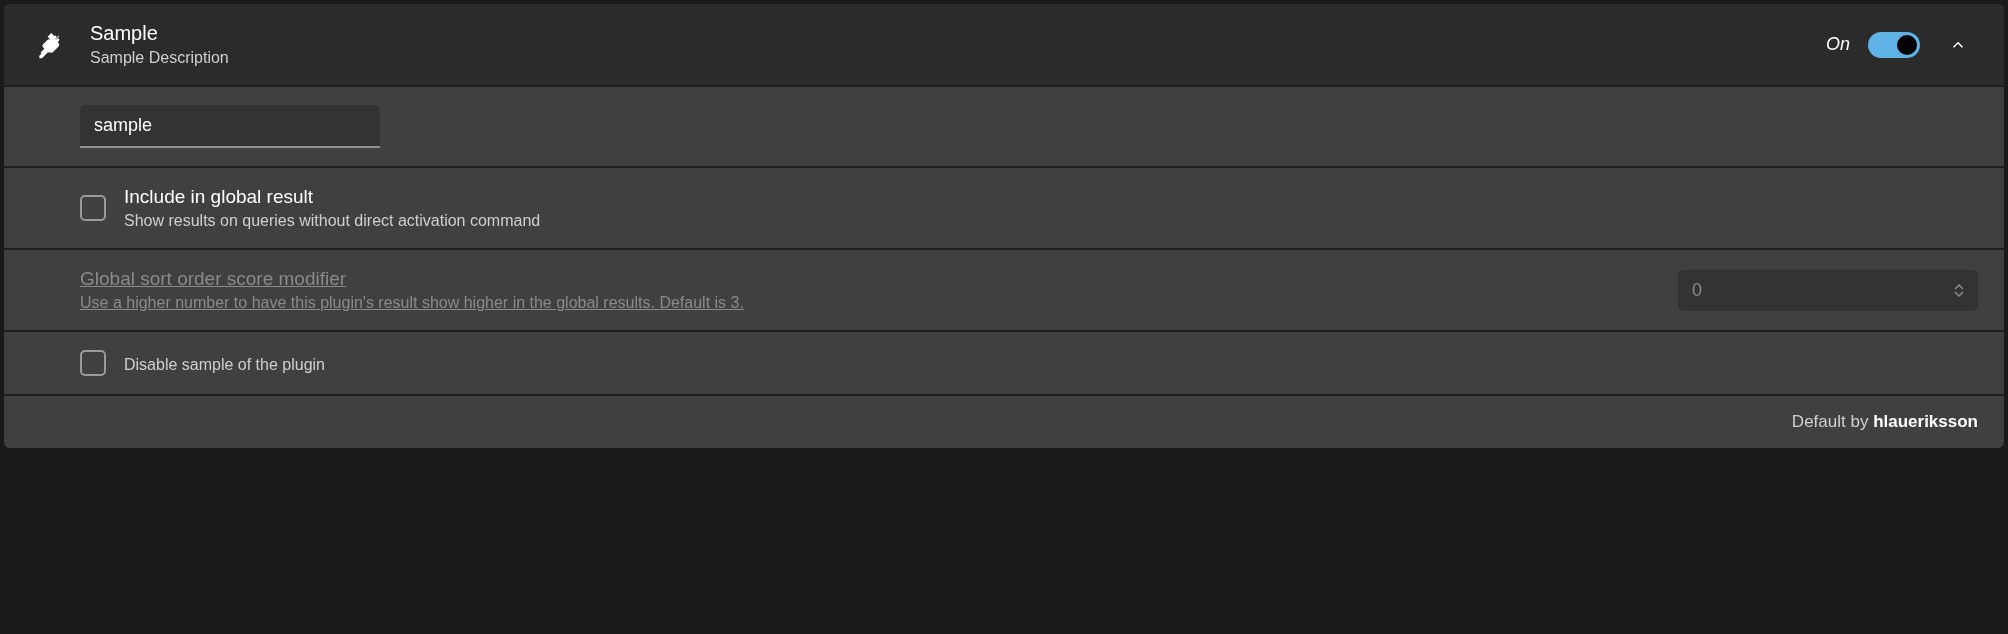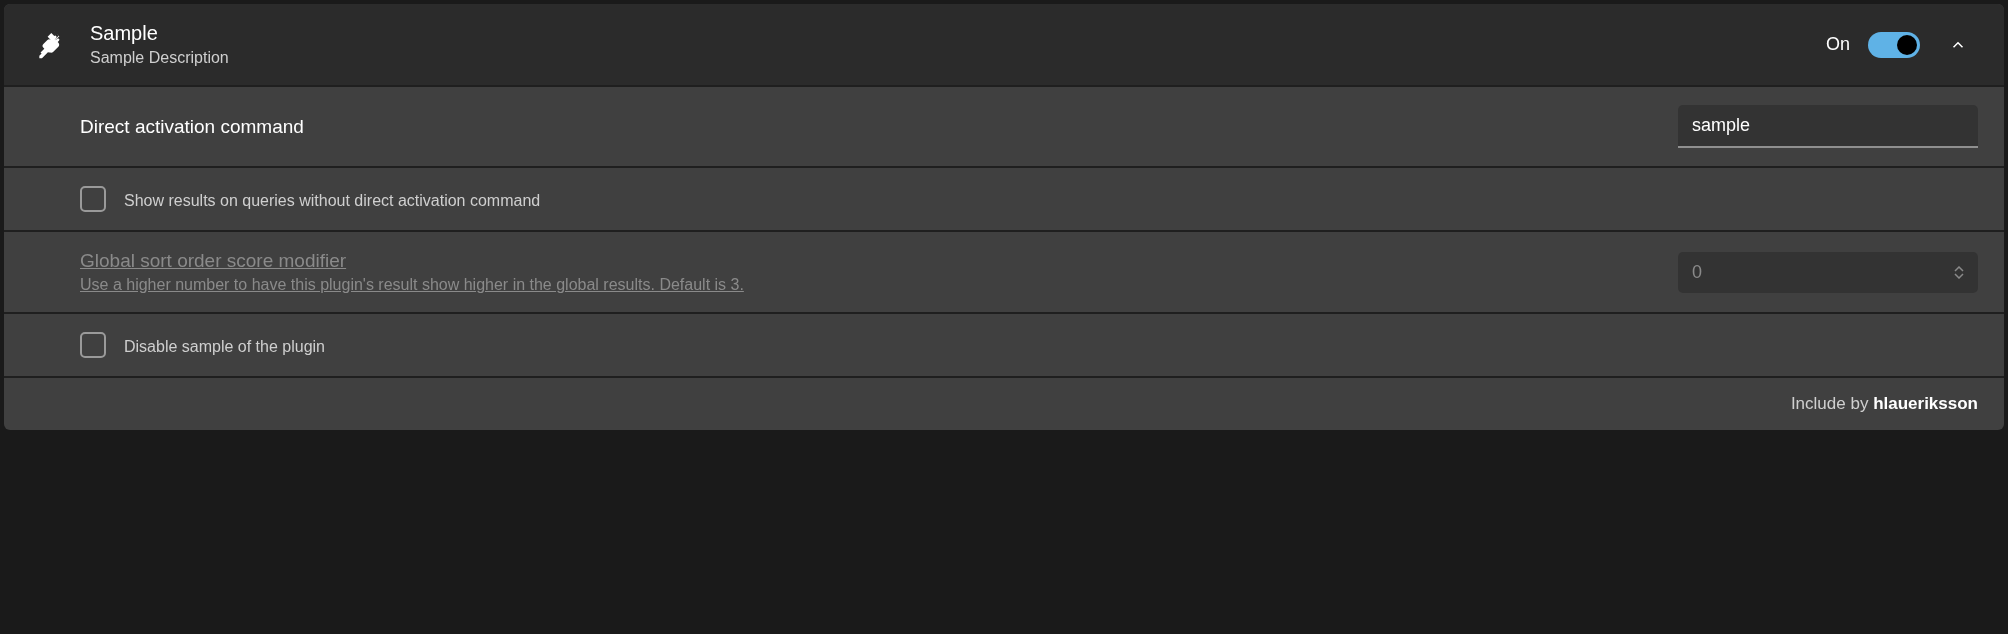--- a/index.html
+++ b/index.html
@@ -32,21 +32,21 @@
     color: #ffffff;
   }
   .subtitle {
     font-size: 16px;
     color: #cfcfcf;
     margin-top: 4px;
   }
   .toggle-group {
     display:flex; align-items:center; gap: 18px;
   }
-  .toggle-label { font-size: 18px; color: #ffffff; }
+  .toggle-label { font-size: 18px; color: #ffffff; font-style: italic; }
   .toggle {
     width: 52px; height: 26px;
     background: #5fb2e6;
     border-radius: 13px;
     position: relative;
     cursor: pointer;
   }
   .toggle-knob {
     position: absolute;
     right: 3px; top: 3px;
@@ -144,29 +144,27 @@
       </div>
       <div class="chevron">
         <svg width="18" height="18" viewBox="0 0 24 24" fill="none" stroke="#ffffff" stroke-width="2">
           <polyline points="6 15 12 9 18 15"></polyline>
         </svg>
       </div>
     </div>
   </div>
 
   <div class="row">
-    <div class="row-texts">
-      <div class="row-title">Direct activation command</div>
-    </div>
     <input class="text-input" type="text" value="sample" style="">
   </div>
 
   <div class="row row-cb">
     <div class="checkbox"></div>
     <div class="row-texts">
+      <div class="row-title">Include in global result</div>
       <div class="row-desc">Show results on queries without direct activation command</div>
     </div>
   </div>
 
   <div class="row disabled">
     <div class="row-texts">
       <div class="row-title">Global sort order score modifier</div>
       <div class="row-desc">Use a higher number to have this plugin's result show higher in the global results. Default is 3.</div>
     </div>
     <div class="spin-input">
@@ -183,16 +181,16 @@
   </div>
 
   <div class="row row-cb">
     <div class="checkbox"></div>
     <div class="row-texts">
       <div class="row-desc">Disable sample of the plugin</div>
     </div>
   </div>
 
   <div class="footer">
-    <span>Include by </span><b>hlaueriksson</b>
+    <span>Default by </span><b>hlaueriksson</b>
   </div>
 
 </div>
 
 </body></html>

